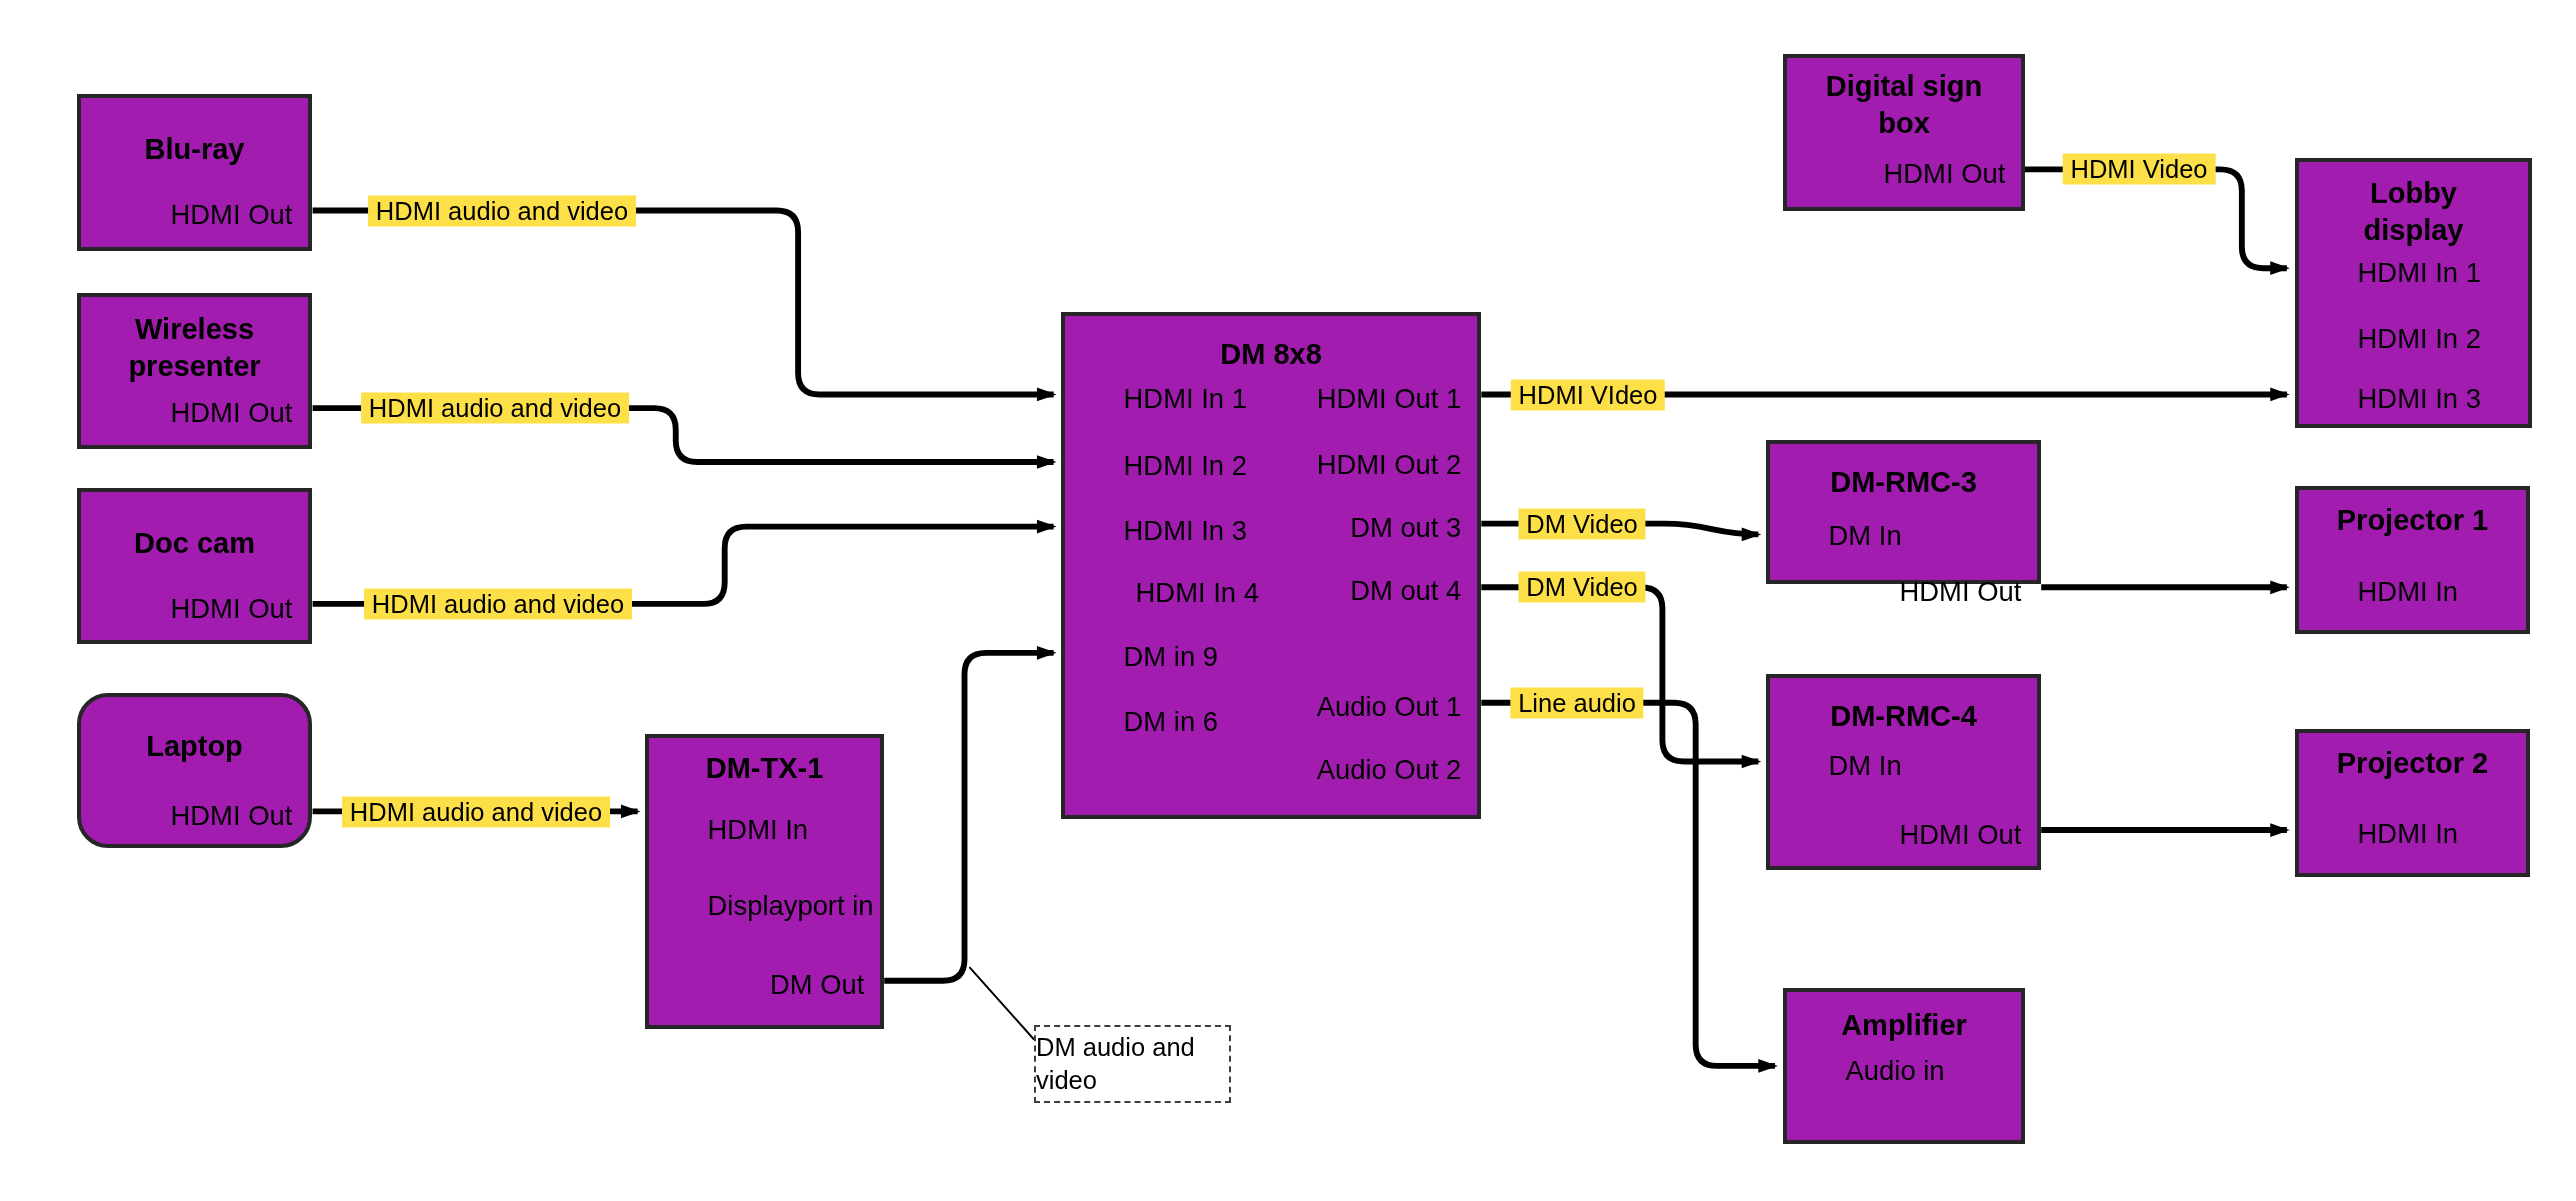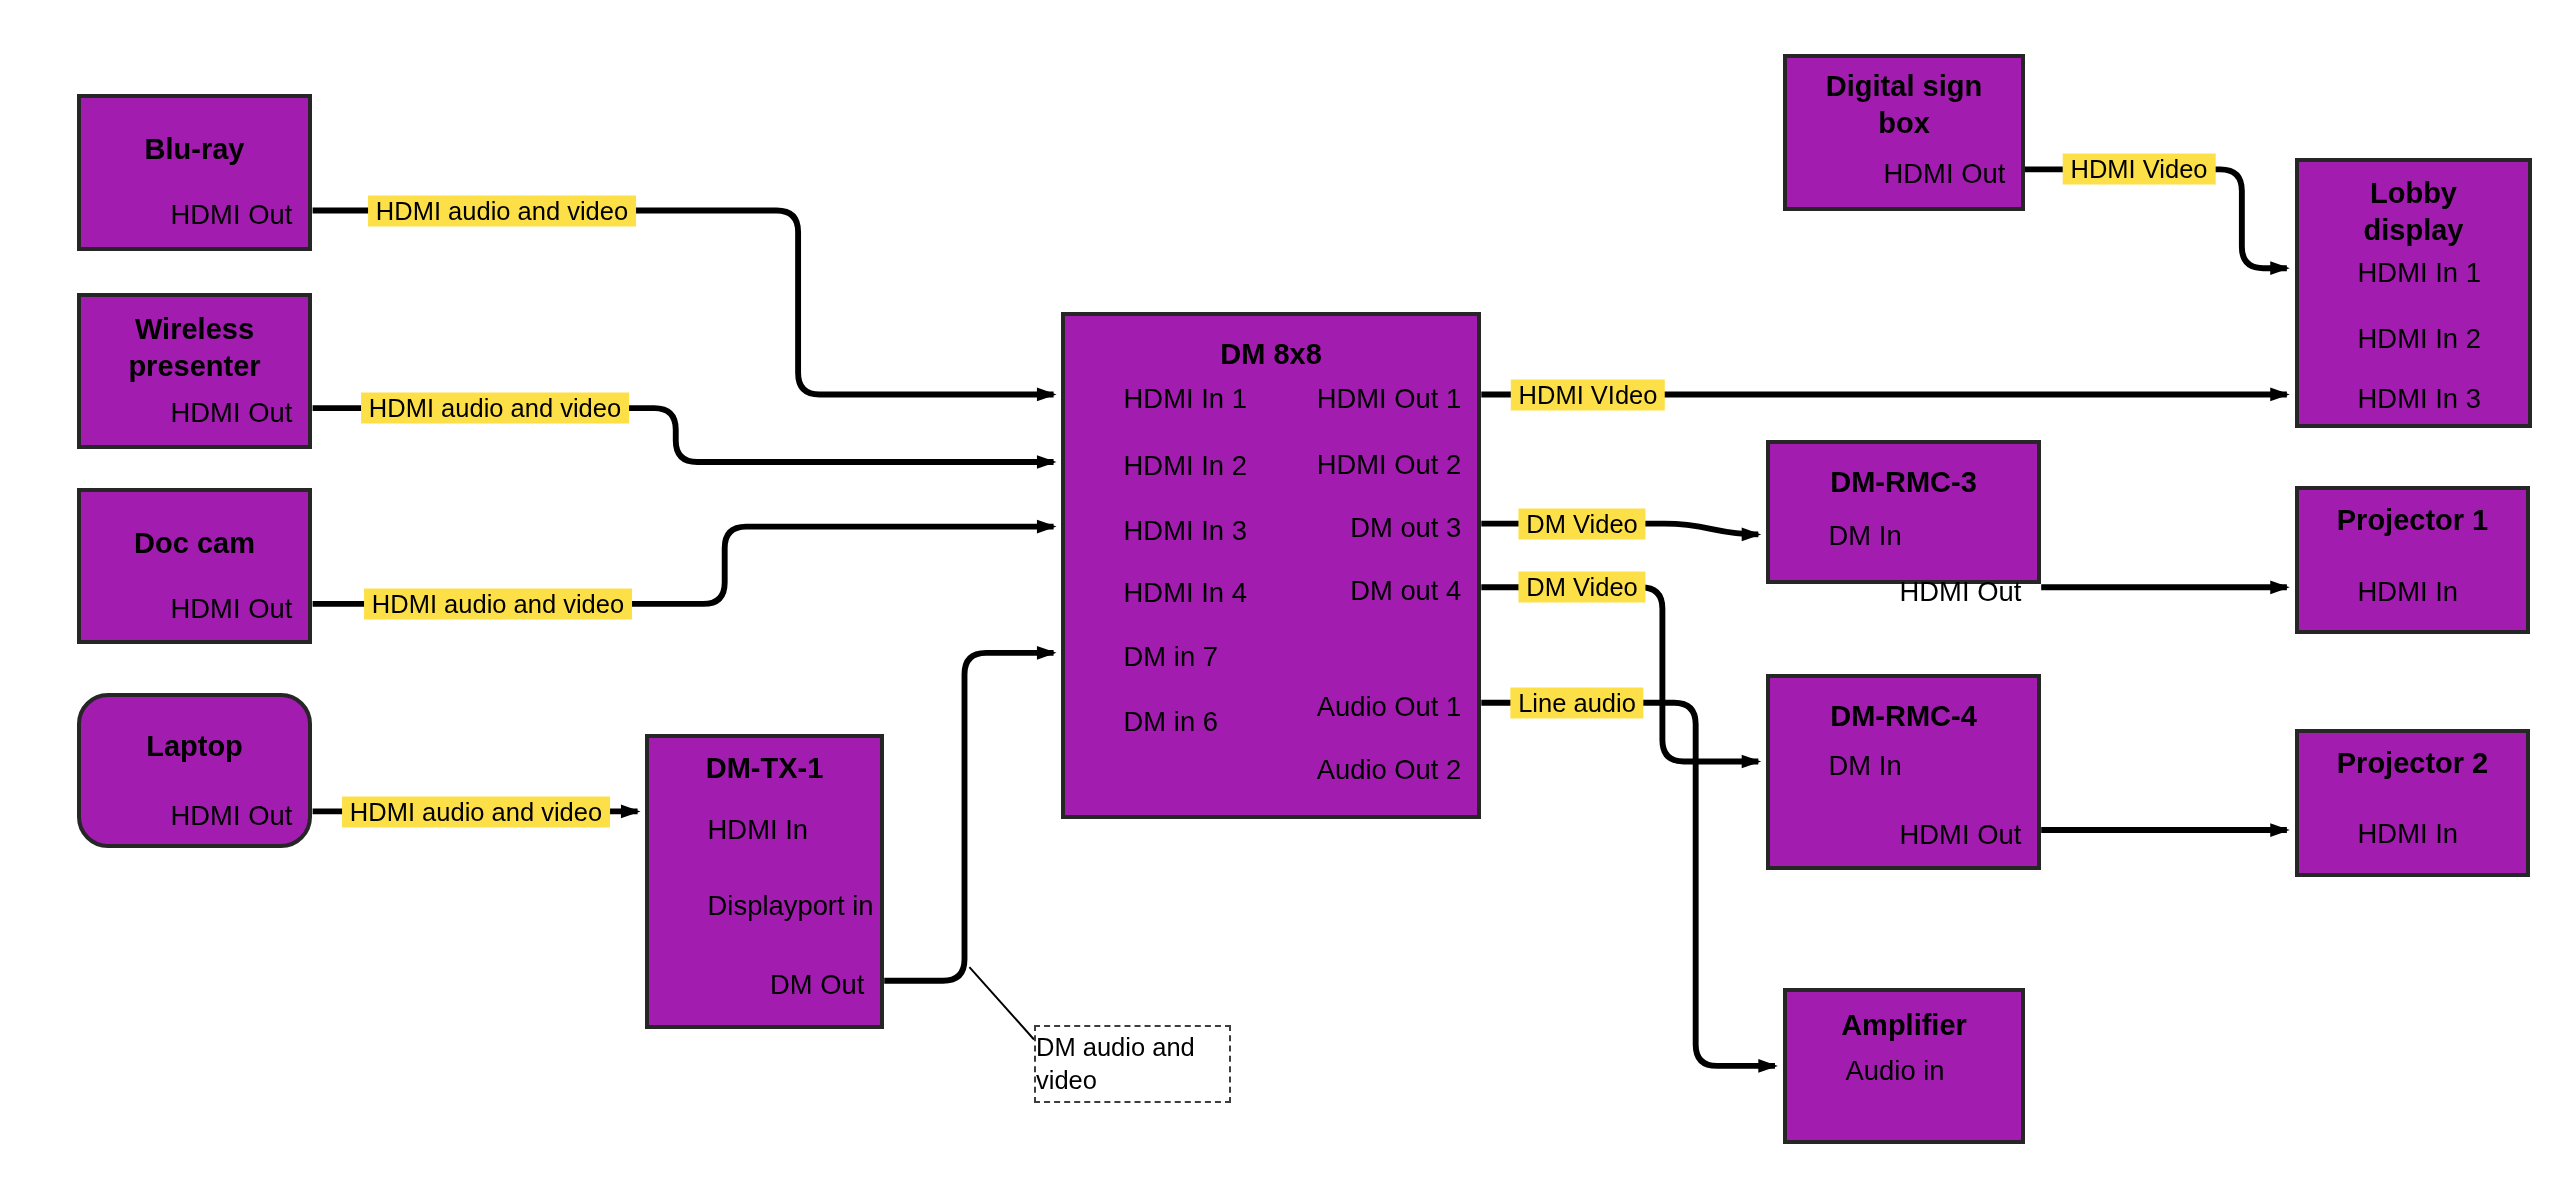--- a/index.html
+++ b/index.html
@@ -83,22 +83,22 @@
     <div class="port r" style="top:230px;">DM Out</div>
   </div>
 
   <div class="node" style="left:1061px;top:312px;width:420px;height:507px;">
     <div class="title" style="top:19.6px;">
         <span>DM 8x8</span>
       </div>
     <div class="port l" style="top:66px;">HDMI In 1</div>
     <div class="port l" style="top:133px;">HDMI In 2</div>
     <div class="port l" style="top:198px;">HDMI In 3</div>
-    <div class="port l" style="top:260px;">HDMI In 4</div>
-    <div class="port l" style="top:324px;">DM in 7</div>
+    <div class="port l" style="top:260px;margin-left:12px;">HDMI In 4</div>
+    <div class="port l" style="top:324px;">DM in 9</div>
     <div class="port l" style="top:389px;">DM in 6</div>
     <div class="port r" style="top:66px;">HDMI Out 1</div>
     <div class="port r" style="top:132px;">HDMI Out 2</div>
     <div class="port r" style="top:195px;">DM out 3</div>
     <div class="port r" style="top:258px;">DM out 4</div>
     <div class="port r" style="top:374px;">Audio Out 1</div>
     <div class="port r" style="top:437px;">Audio Out 2</div>
   </div>
 
   <div class="node" style="left:1783px;top:54px;width:242px;height:157px;">

